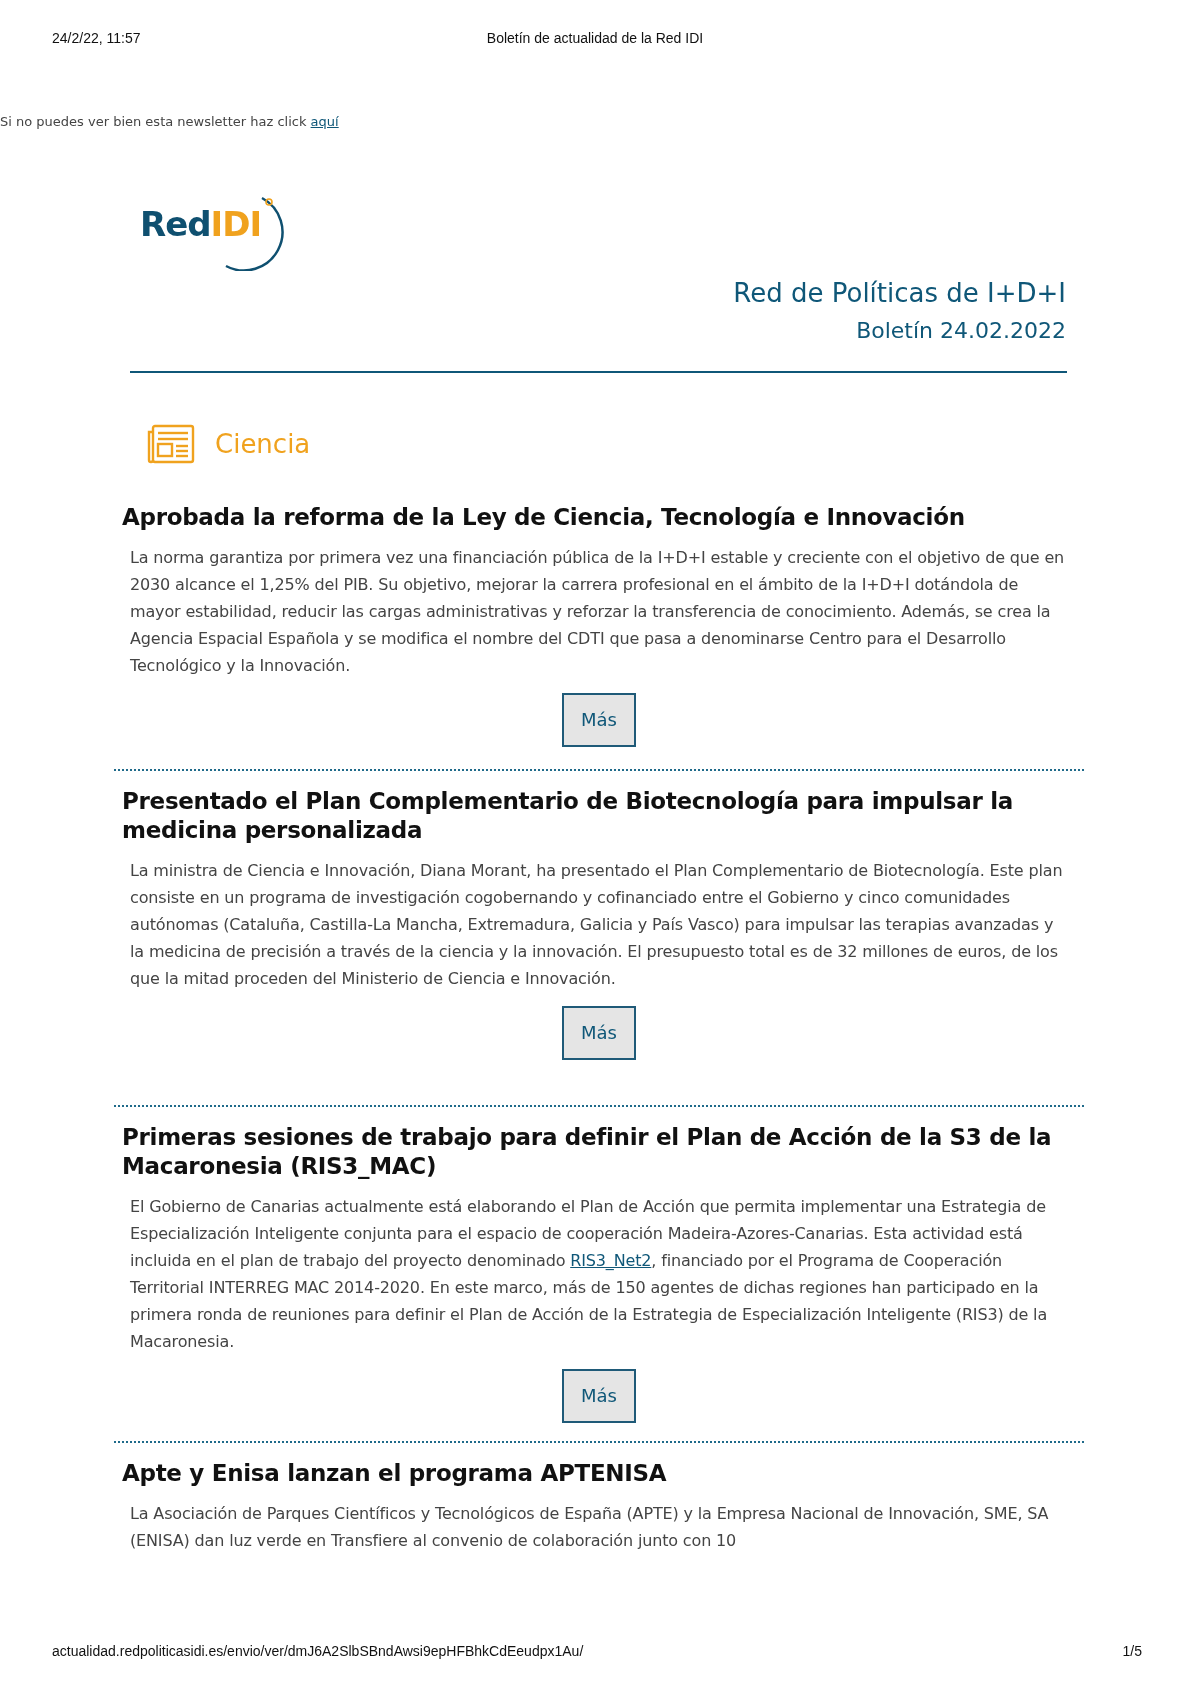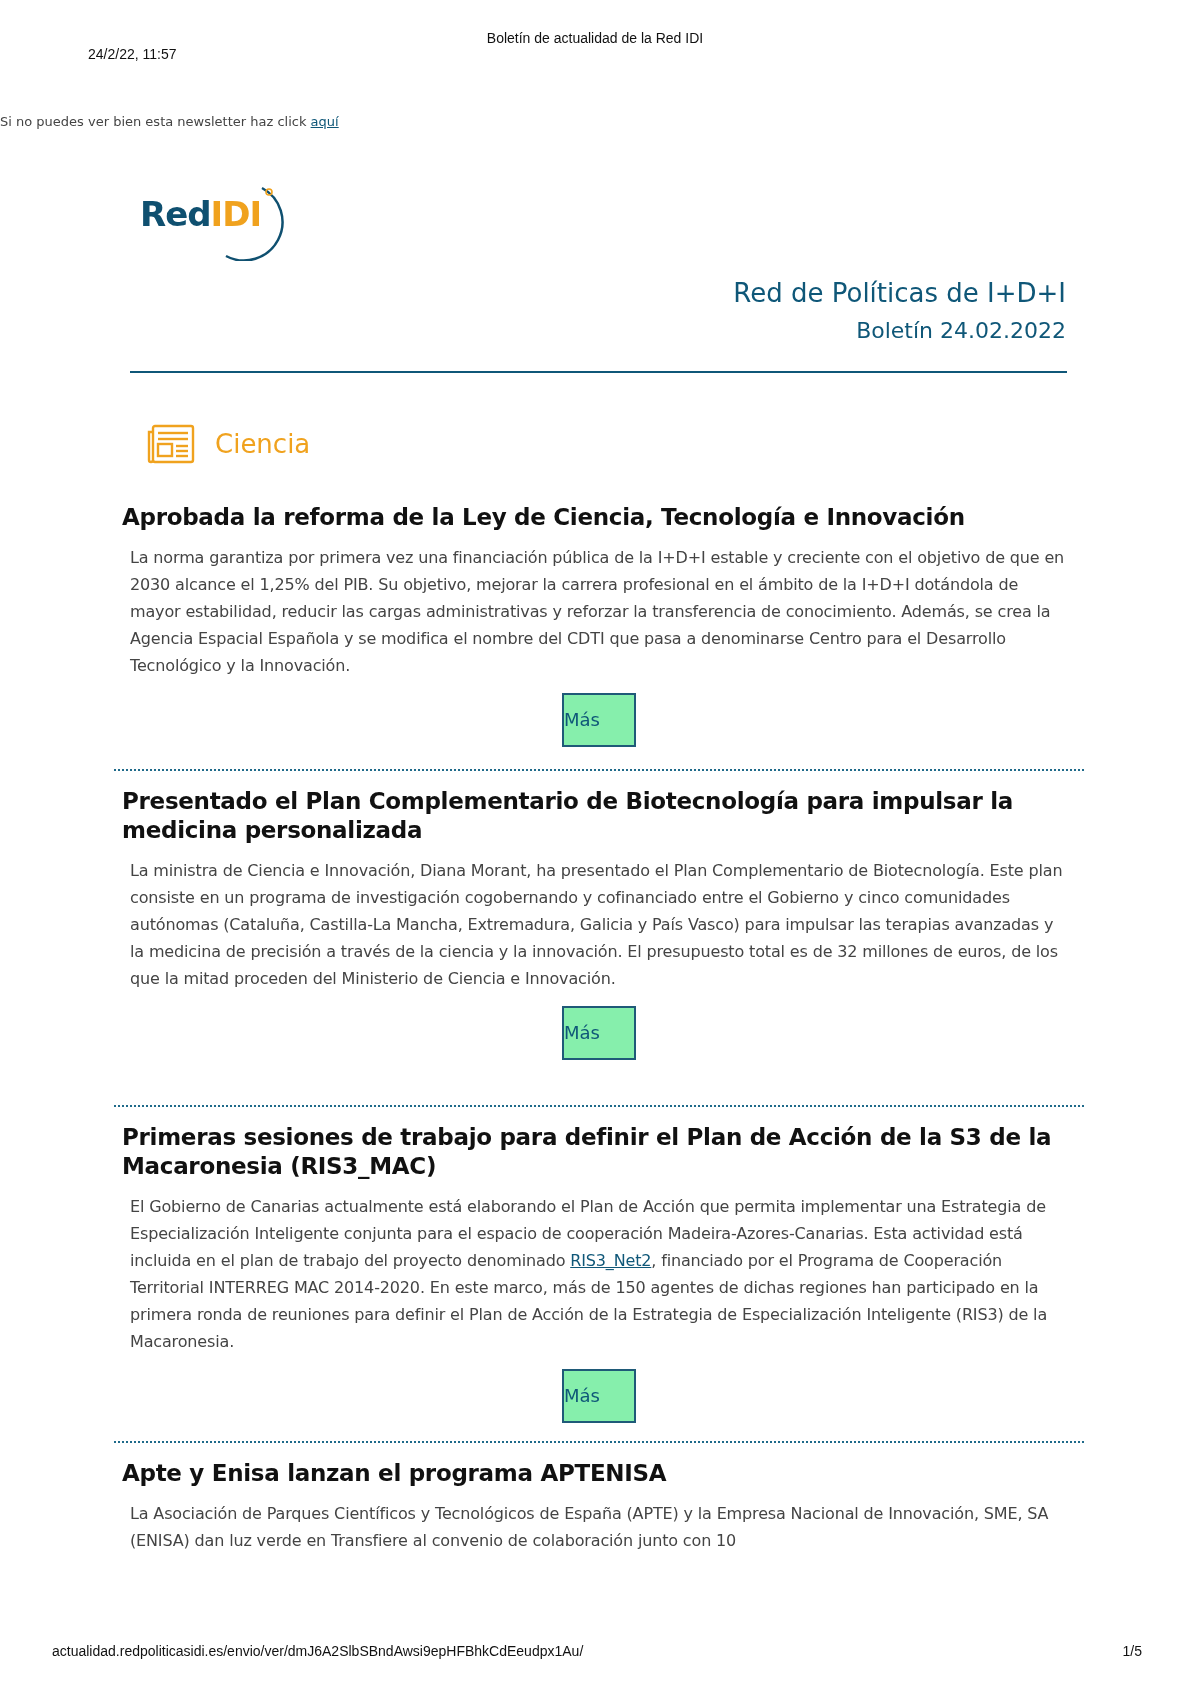--- a/index.html
+++ b/index.html
@@ -1,47 +1,47 @@
 <!DOCTYPE html>
 <html><head>
 <meta charset="utf-8">
 <style>
   * { box-sizing: border-box; margin: 0; padding: 0; }
   html, body { width: 1190px; height: 1684px; background: #ffffff; overflow: hidden; }
   body { position: relative; font-family: "Liberation Sans", sans-serif; color: #222; }
 
   .print-header { position: absolute; top: 30px; left: 0; width: 1190px; height: 20px; font-family: "Liberation Sans", sans-serif; font-size: 14px; color: #111; }
-  .print-header .date { position: absolute; left: 52px; top: 16px; margin-left: 36px; }
+  .print-header .date { position: absolute; left: 52px; top: 0; }
   .print-header .title { position: absolute; left: 0; width: 1190px; text-align: center; top: 0; }
 
   .print-footer { position: absolute; top: 1643px; left: 0; width: 1190px; font-size: 14px; color: #111; }
   .print-footer .url { position: absolute; left: 52px; }
   .print-footer .page { position: absolute; right: 48px; }
 
   .view-online { position: absolute; top: 114px; left: 0; width: 1190px; font-family: "DejaVu Sans", sans-serif; font-size: 13px; color: #444; }
   .view-online a { color: #0f5778; text-decoration: underline; }
 
-  .logo { position: absolute; left: 138px; top: 176px; width: 160px; height: 85px; }
+  .logo { position: absolute; left: 138px; top: 186px; width: 160px; height: 85px; }
   .logo .red { position: absolute; left: 2px; top: 18px; font-family: "DejaVu Sans", sans-serif; font-size: 34px; font-weight: bold; color: #0f5070; letter-spacing: -1px; }
   .logo .idi { color: #f0a21e; }
   .logo svg { position: absolute; left: 0; top: 0; }
 
   .brand-title { position: absolute; right: 124px; top: 278px; font-family: "DejaVu Sans", sans-serif; font-size: 26px; color: #0f5778; text-align: right; }
   .brand-date { position: absolute; right: 124px; top: 318px; font-family: "DejaVu Sans", sans-serif; font-size: 22px; color: #0f5778; text-align: center; }
   .header-rule { position: absolute; left: 130px; top: 371px; width: 937px; height: 2px; background: #0f5778; }
 
   .section-head { position: absolute; left: 147px; top: 422px; height: 44px; display: flex; align-items: center; }
   .section-head svg { margin-right: 20px; }
   .section-head .label { font-family: "DejaVu Sans", sans-serif; font-size: 26px; color: #f0a21e; }
 
   .article { position: absolute; left: 114px; width: 970px; }
   .article h2 { font-family: "DejaVu Sans", sans-serif; font-size: 23px; font-weight: bold; color: #111; line-height: 29px; letter-spacing: -0.3px; padding-left: 8px; }
   .article .body { font-family: "DejaVu Sans", sans-serif; font-size: 16px; color: #444; line-height: 27px; padding: 0 18px 0 16px; margin-top: 12px; letter-spacing: -0.15px; }
   .article .body a { color: #0f5778; text-decoration: underline; }
-  .mas { display: block; margin: 14px auto 0; width: 74px; height: 54px; border: 2px solid #1f5a78; background: #86efac; color: #0f5778; font-family: "DejaVu Sans", sans-serif; font-size: 18px; text-align: left; line-height: 50px; }
+  .mas { display: block; margin: 14px auto 0; width: 74px; height: 54px; border: 2px solid #1f5a78; background: #e5e5e5; color: #0f5778; font-family: "DejaVu Sans", sans-serif; font-size: 18px; text-align: center; line-height: 50px; }
   .sep { position: absolute; left: 114px; width: 970px; height: 0; border-top: 2px dotted #1f6a8a; }
 </style>
 </head>
 <body>
 
 <div class="print-header">
   <span class="date">24/2/22, 11:57</span>
   <span class="title">Boletín de actualidad de la Red IDI</span>
 </div>
 

